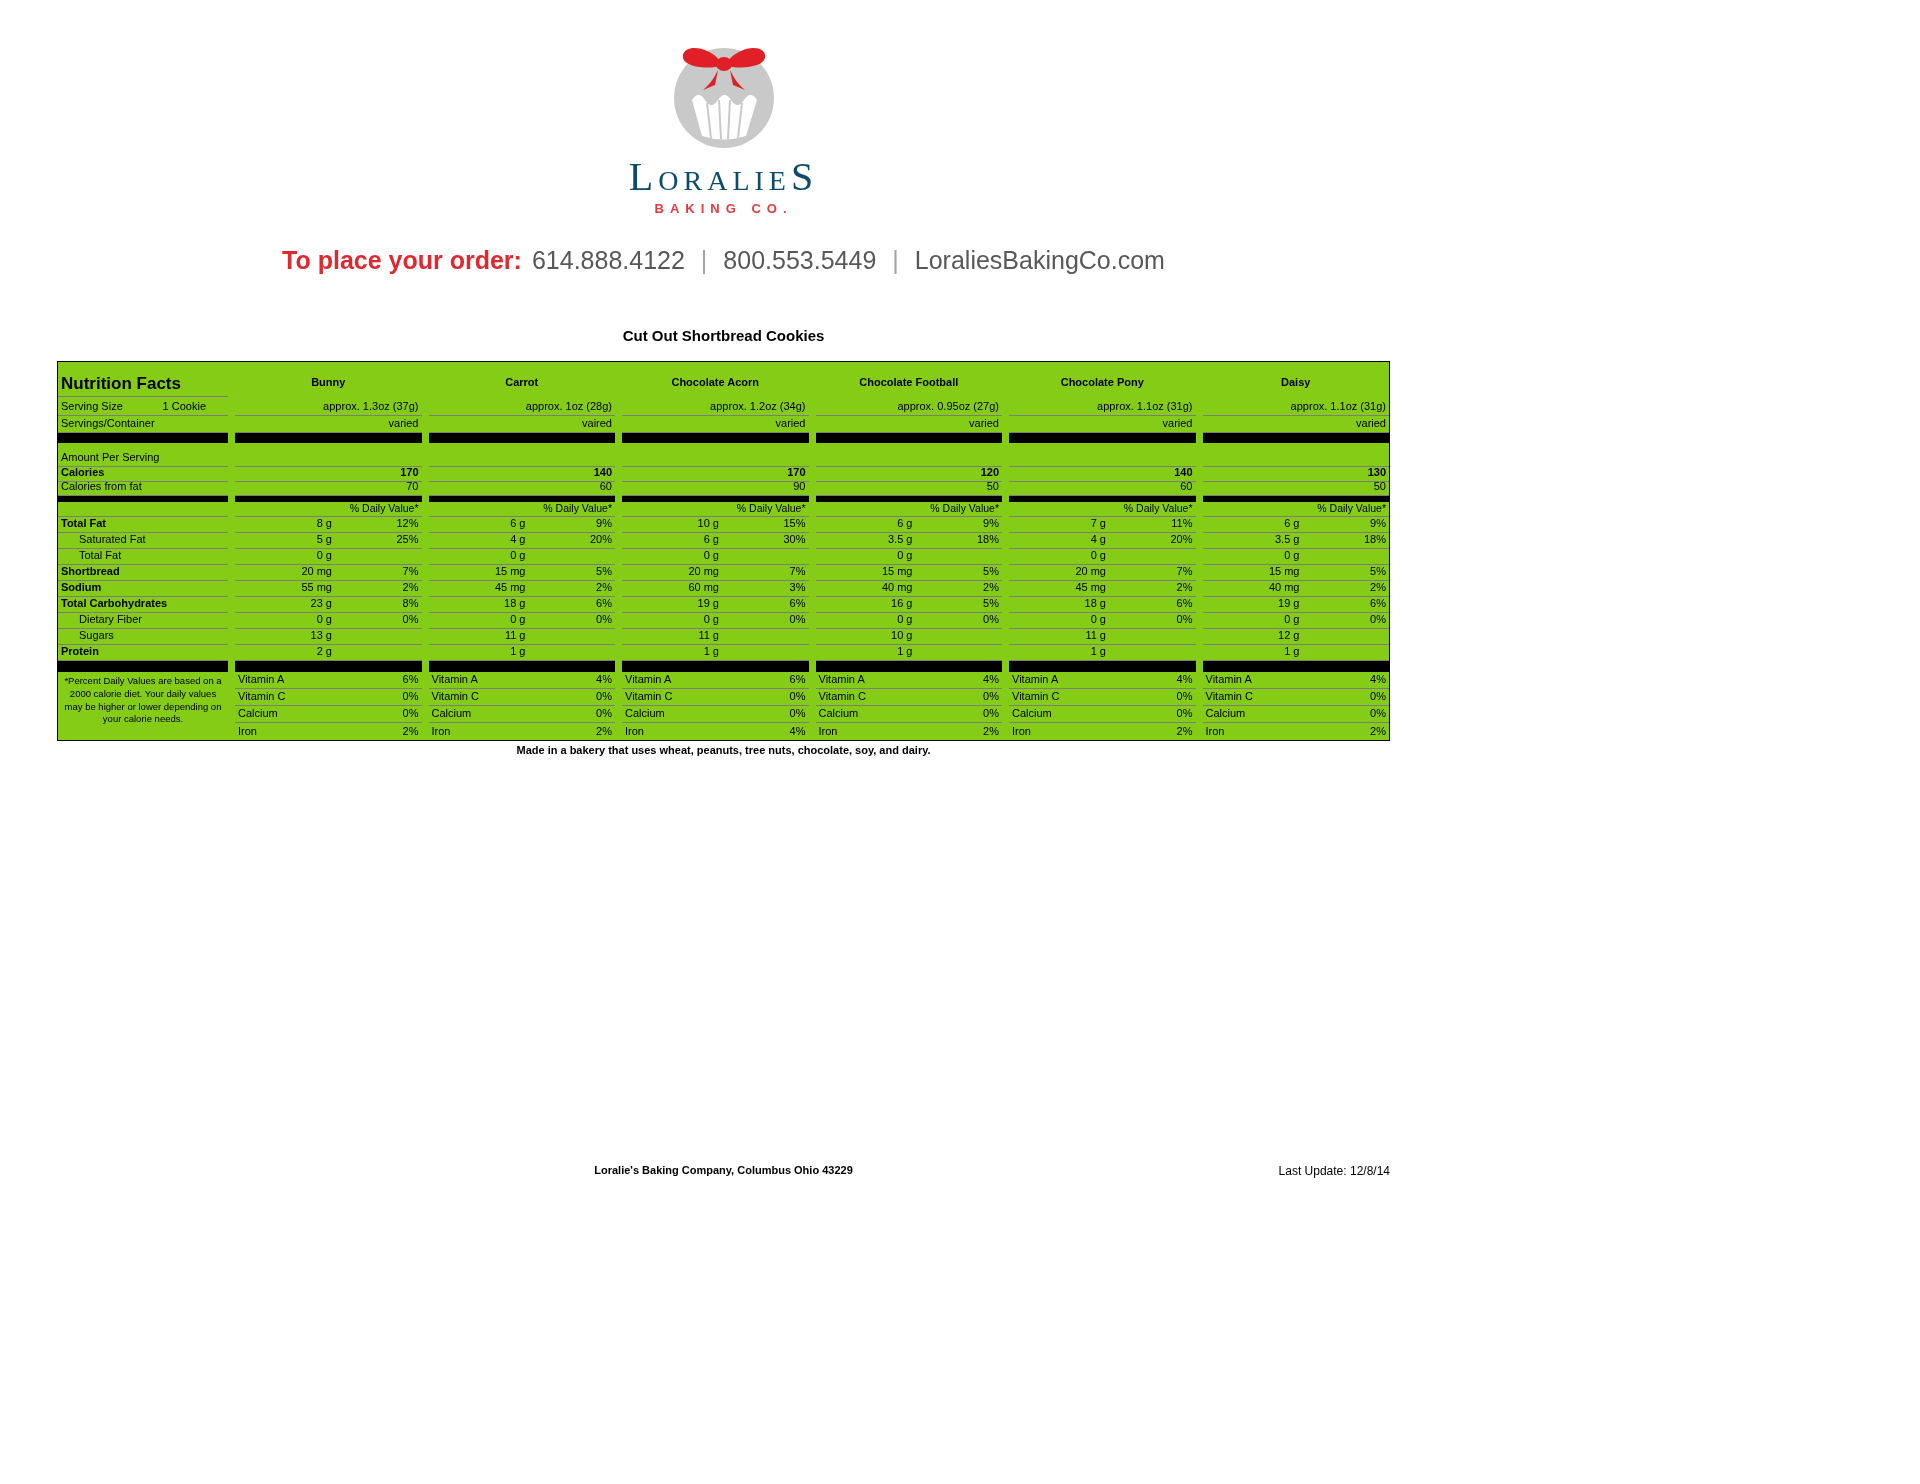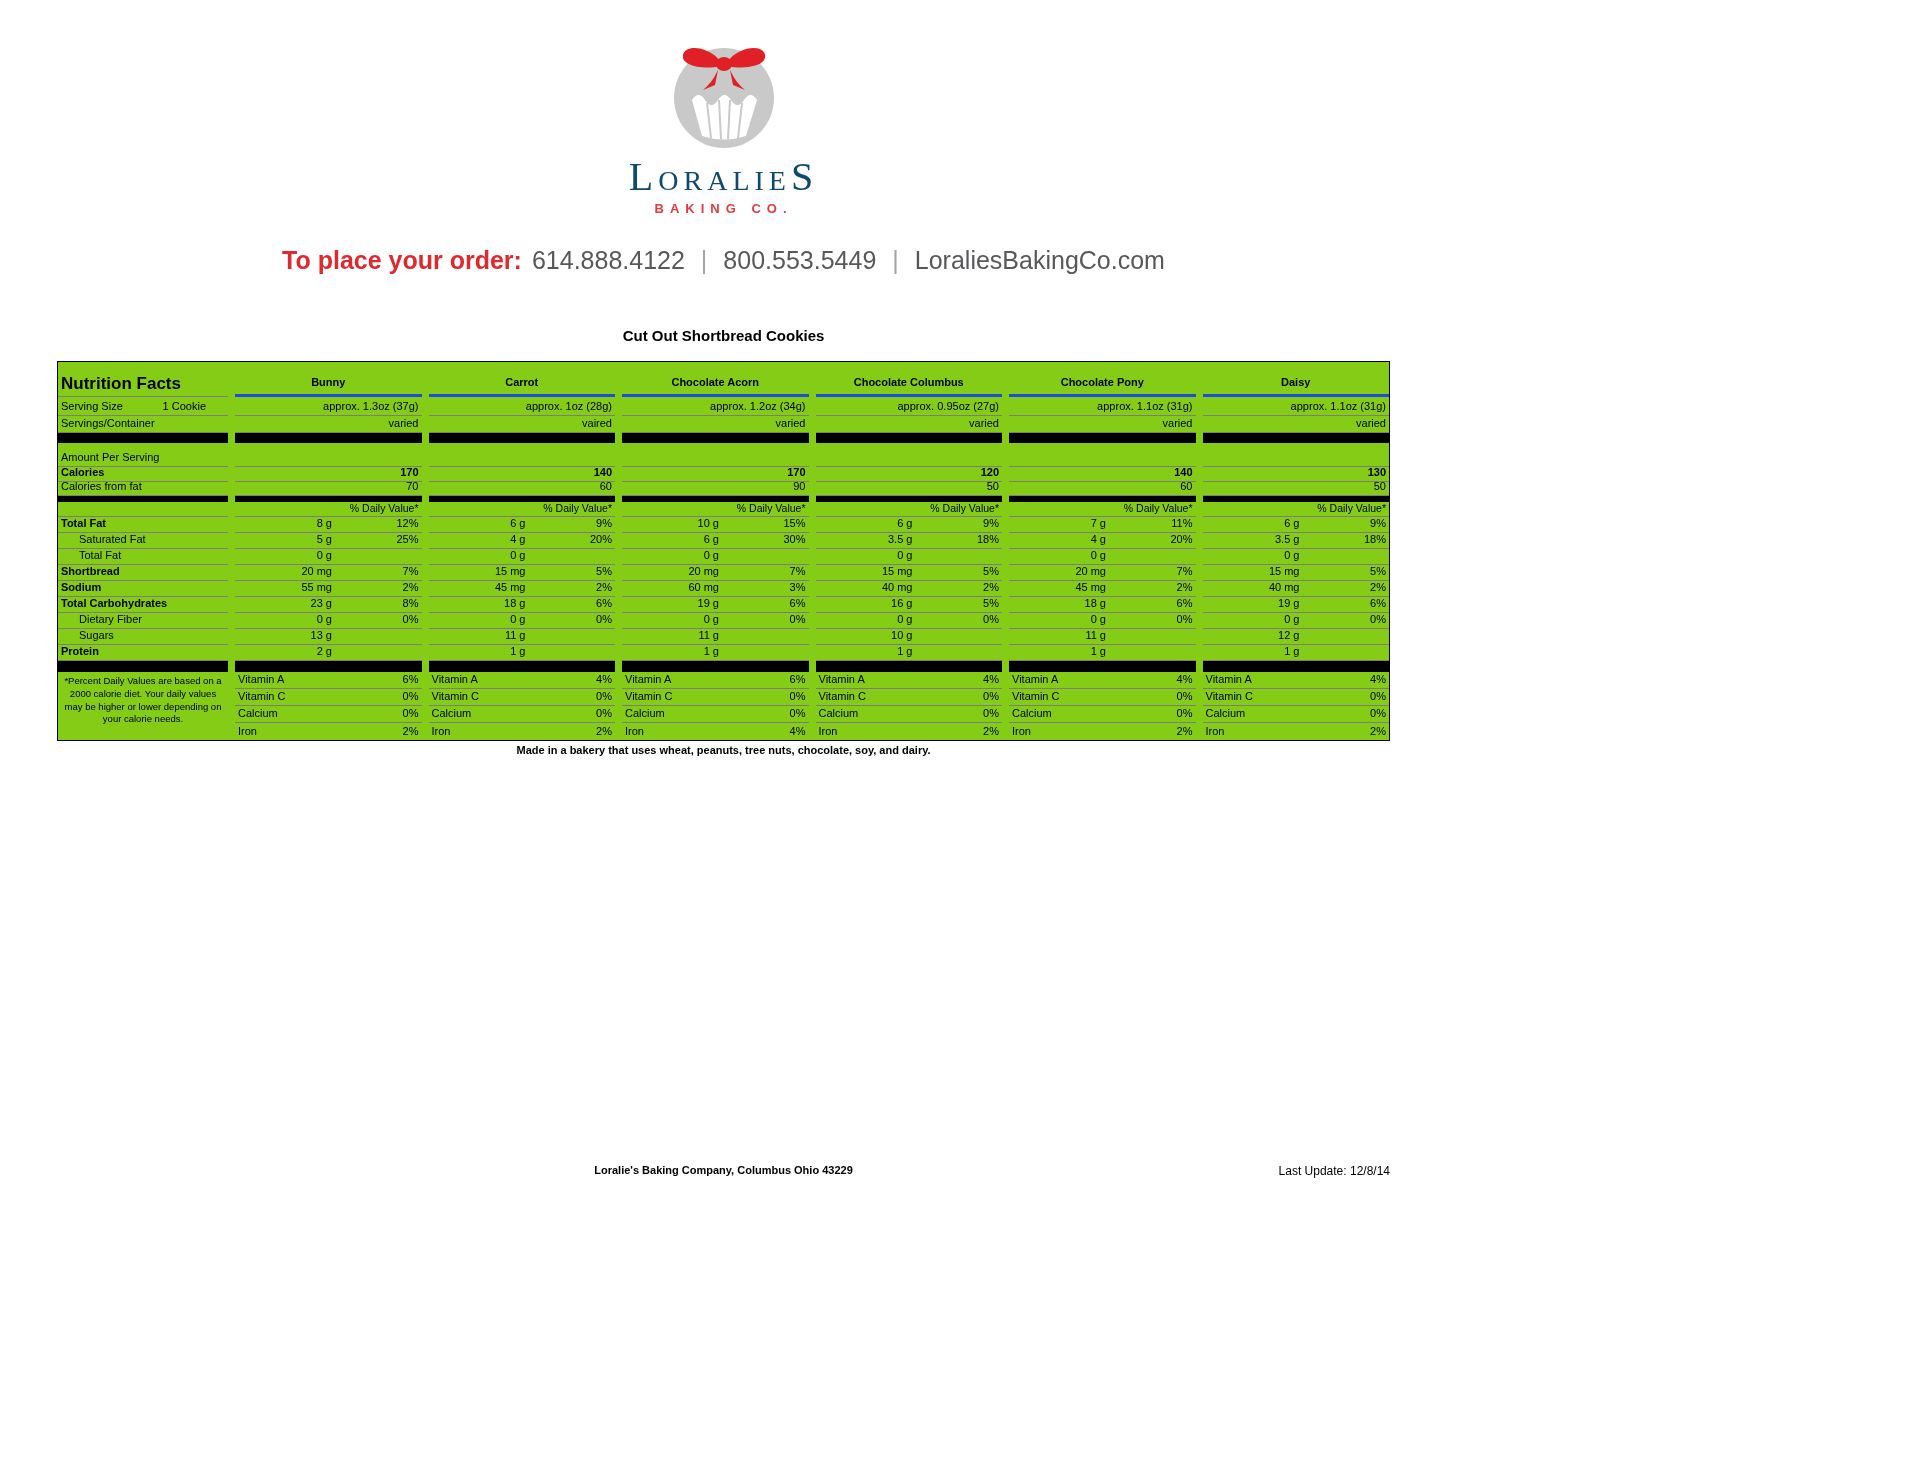--- a/index.html
+++ b/index.html
@@ -61,21 +61,21 @@
   .h-dv       { height: 15px; font-size: 10.5px; }
   .h-nut      { height: 16px; }
   .h-barthick { height: 11px; }
   .h-vit      { height: 17px; }
 
   .bar { background: #000; border-bottom: none; padding: 0; }
 
   .lhead { font-size: 17px; font-weight: bold; padding-bottom: 4px; }
   .phead {
     justify-content: center; font-weight: bold;
-    border-bottom: 3px solid #1d4ed8;
+    border-bottom: 3px solid #84cc16;
   }
 
   .b { font-weight: bold; }
   .sub { padding-left: 18px; }
   .cookie { margin-left: auto; padding-right: 22px; }
 
   .val { margin-left: auto; padding-right: 3px; text-align: right; }
   .amt { width: 52%; text-align: right; }
   .pct { flex: 1 1 auto; text-align: right; padding-right: 3px; }
   .vname { padding-left: 3px; }
@@ -396,21 +396,21 @@
           <span class="vname">Calcium</span>
           <span class="vpct">0%</span>
         </div>
     <div class="row h-vit noline">
           <span class="vname">Iron</span>
           <span class="vpct">4%</span>
         </div>
   </div>
 
   <div class="col prod">
-    <div class="row h-head phead">Chocolate Columbus</div>
+    <div class="row h-head phead">Chocolate Football</div>
     <div class="row h-serving">
           <span class="val">approx. 0.95oz (27g)</span>
         </div>
     <div class="row h-servings">
           <span class="val">varied</span>
         </div>
     <div class="row bar h-bar"></div>
     <div class="row h-aps"></div>
     <div class="row h-cal">
           <span class="val b">120</span>

